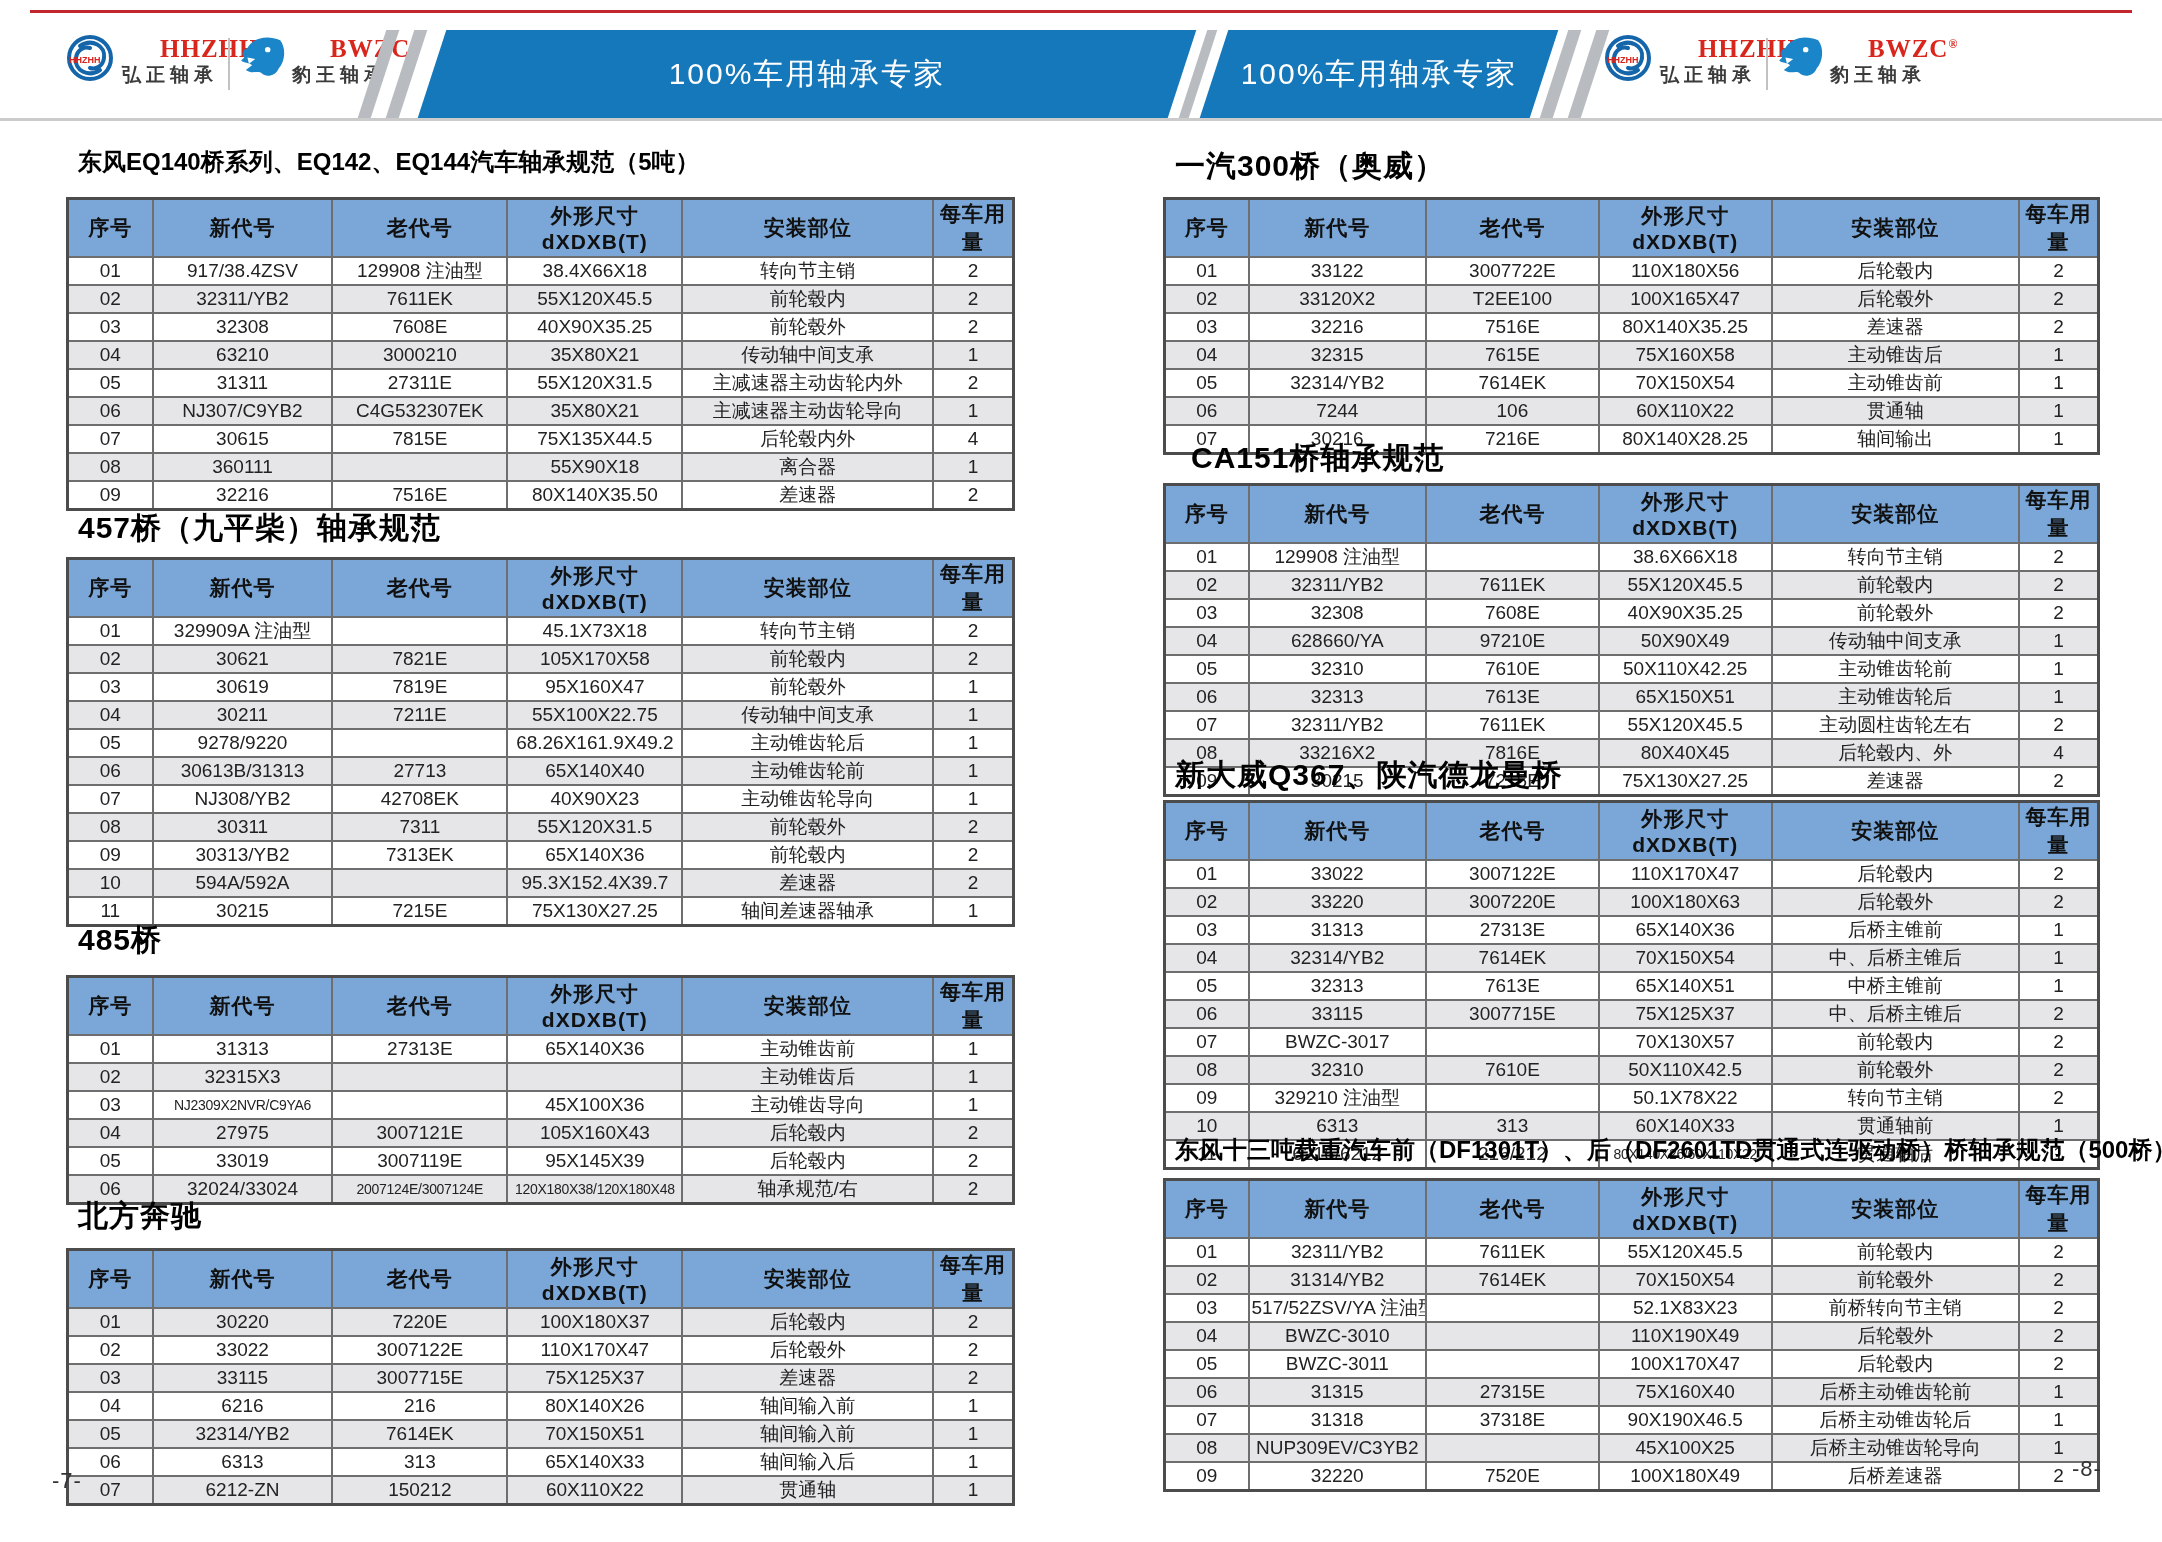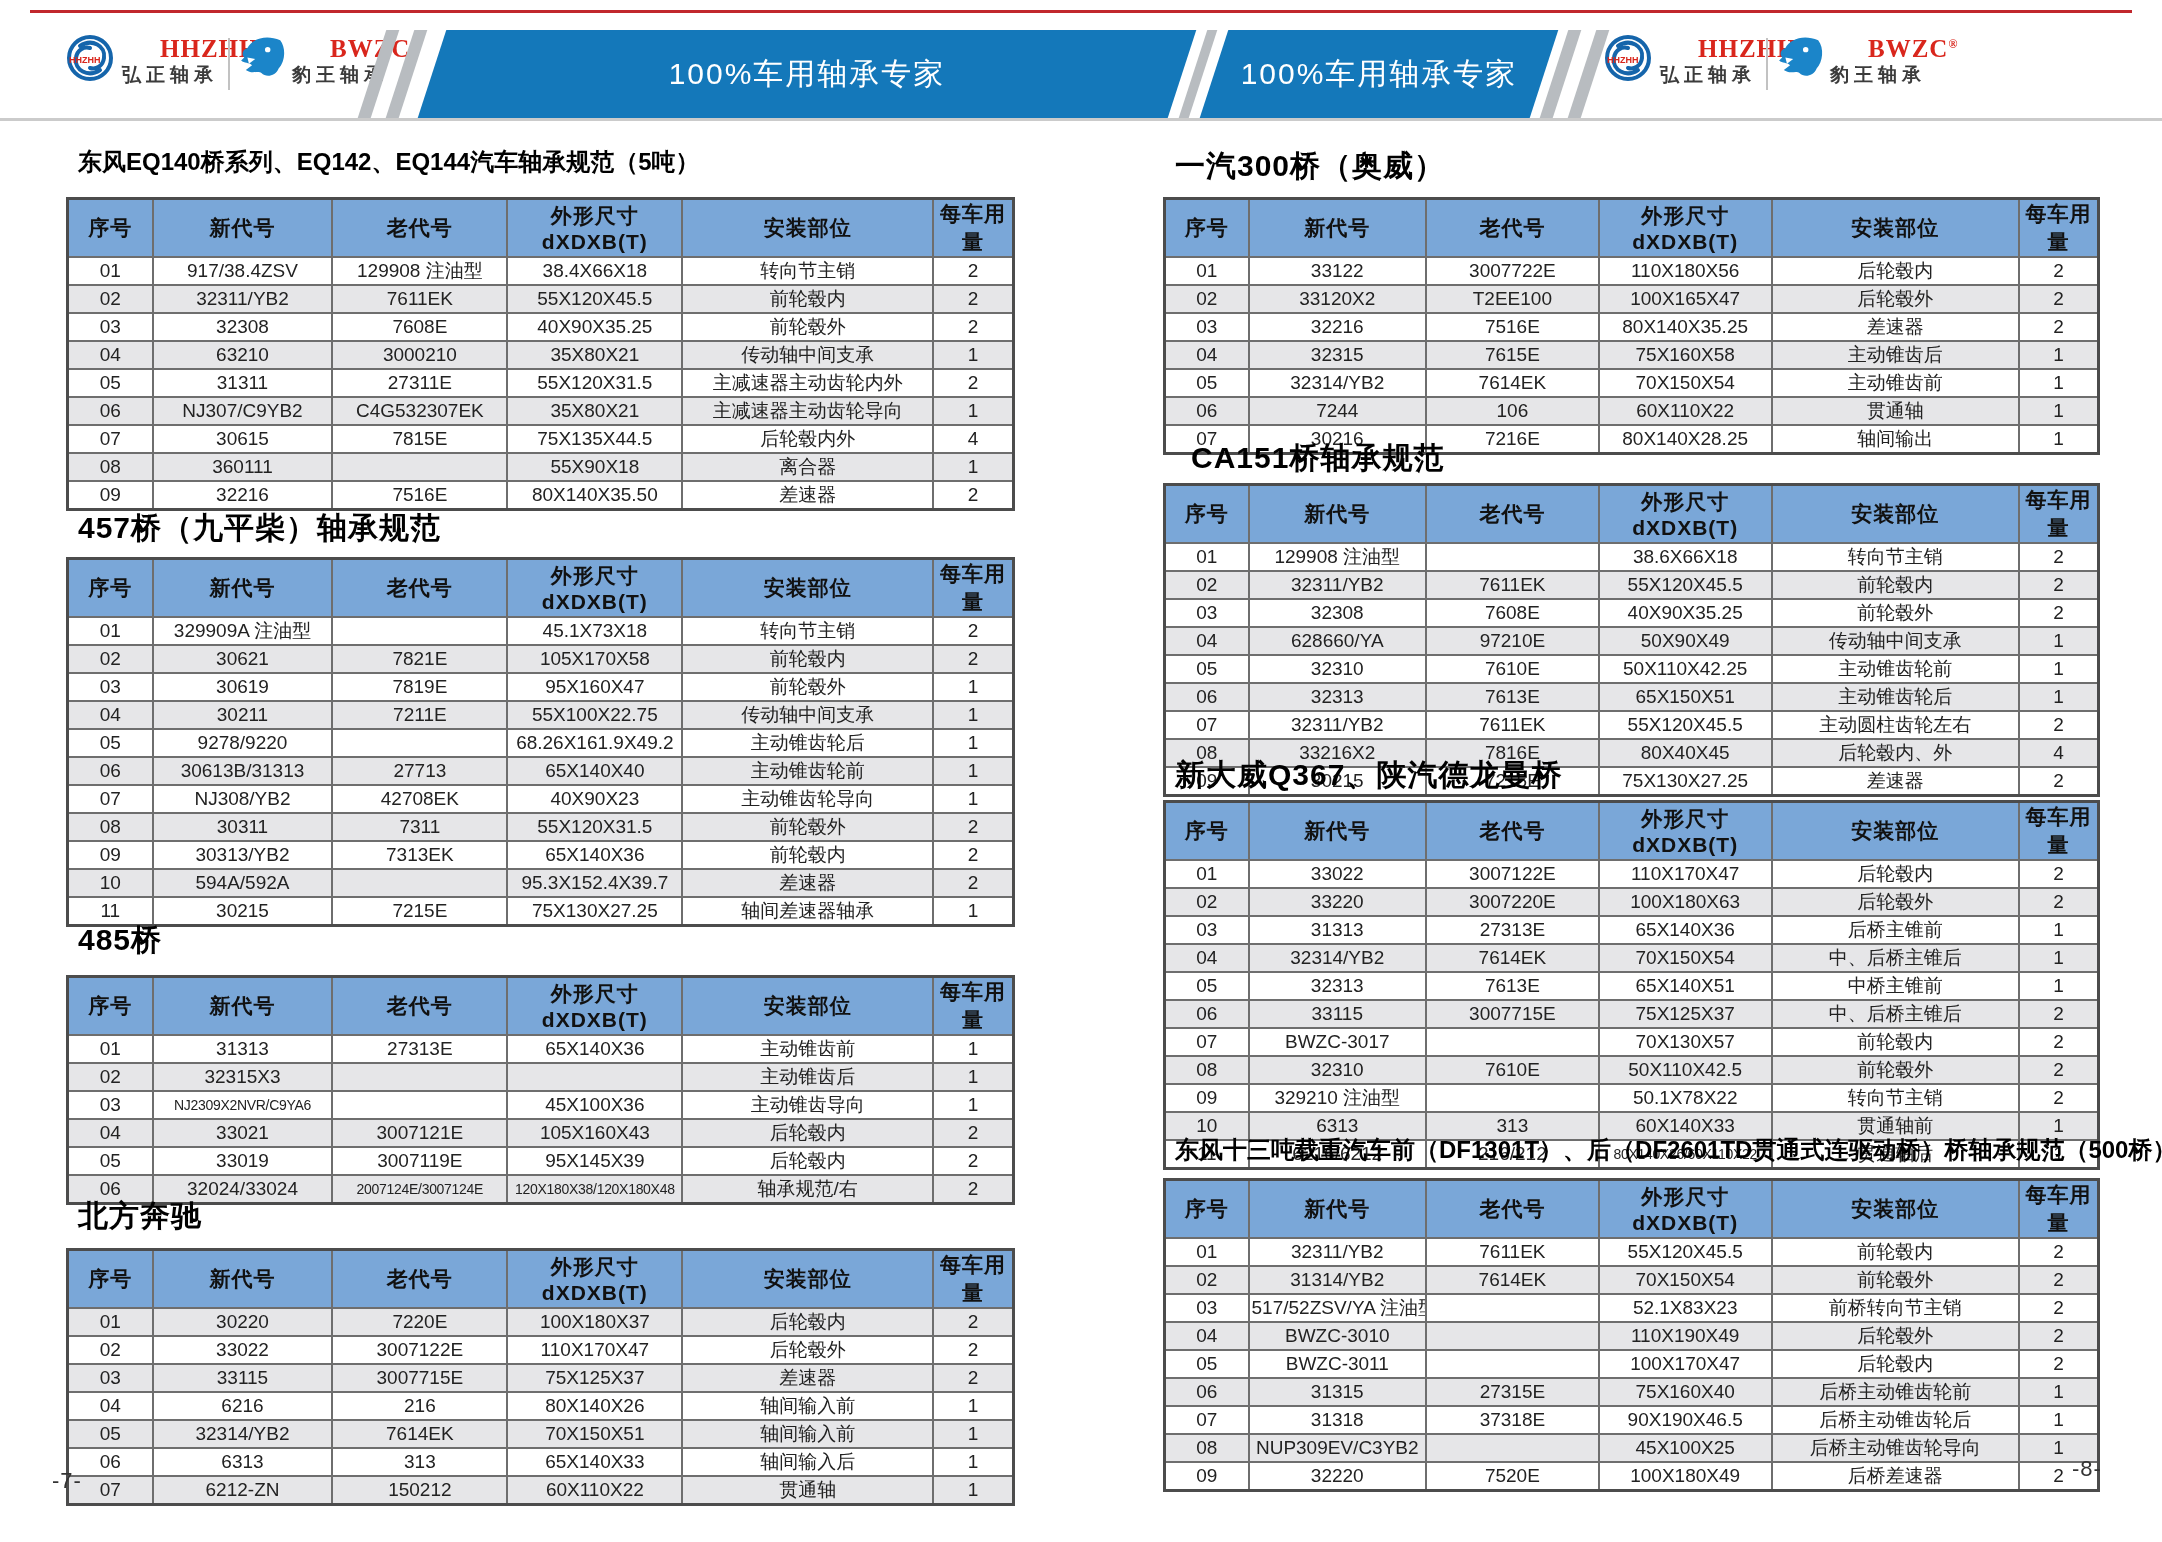--- a/index.html
+++ b/index.html
@@ -363,21 +363,21 @@
             <tr class="z-white">
               <td>03</td>
               <td class="small">NJ2309X2NVR/C9YA6</td>
               <td></td>
               <td>45X100X36</td>
               <td>主动锥齿导向</td>
               <td>1</td>
             </tr>
             <tr class="z-gray">
               <td>04</td>
-              <td>33021</td>
+              <td>27975</td>
               <td>3007121E</td>
               <td>105X160X43</td>
               <td>后轮毂内</td>
               <td>2</td>
             </tr>
             <tr class="z-white">
               <td>05</td>
               <td>33019</td>
               <td>3007119E</td>
               <td>95X145X39</td>

